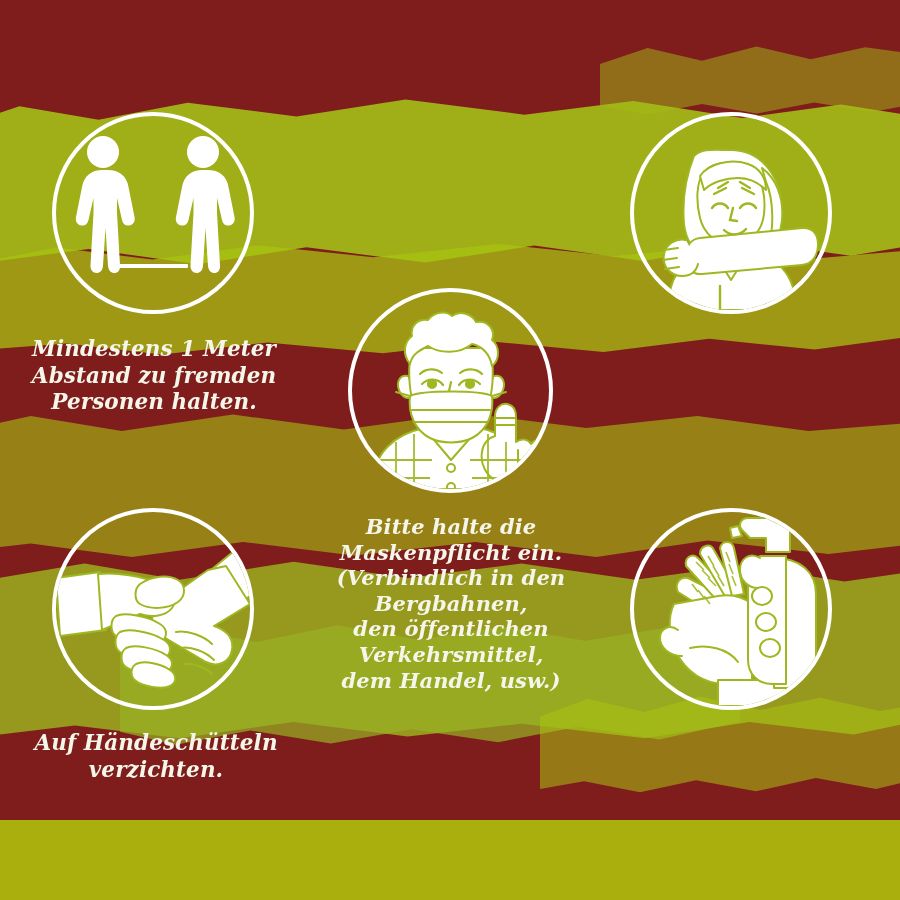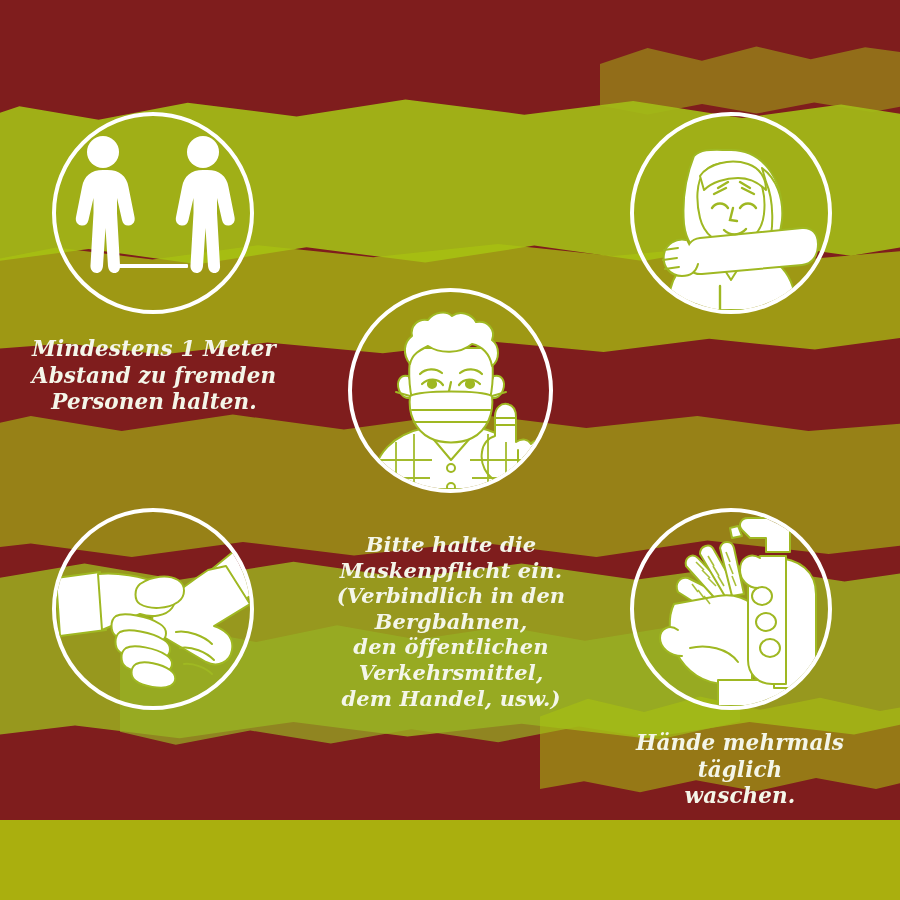--- a/index.html
+++ b/index.html
@@ -106,21 +106,21 @@
   .cap-center { font-size: 21px; line-height: 1.22; }
 
   
   #c-distance  { left: 52px;  top: 112px; width: 202px; height: 202px; }
   #t-distance  { left: 20px;  top: 336px; width: 268px; }
 
   #c-sneeze    { left: 630px; top: 112px; width: 202px; height: 202px; }
   #t-sneeze    { left: 594px; top: 336px; width: 280px; }
 
   #c-mask      { left: 348px; top: 288px; width: 205px; height: 205px; }
-  #t-mask      { left: 268px; top: 532px; width: 366px; }
+  #t-mask      { left: 268px; top: 514px; width: 366px; }
 
   #c-shake     { left: 52px;  top: 508px; width: 202px; height: 202px; }
   #t-shake     { left: 22px;  top: 730px; width: 268px; }
 
   #c-wash      { left: 630px; top: 508px; width: 202px; height: 202px; }
   #t-wash      { left: 600px; top: 730px; width: 280px; }
 </style>
 </head>
 <body>
 
@@ -310,20 +310,22 @@
                  C100 165 78 160 70 155 C64 151 64 140 70 136 Z"></path>
         <path d="M80 152 C88 148 106 152 114 158 C121 163 121 170 114 174
                  C106 178 86 174 80 169 C74 165 74 156 80 152 Z"></path>
 
         <path d="M120 120 C132 118 148 124 156 132" fill="none"></path>
         <path d="M124 136 C136 134 150 140 158 148" fill="none"></path>
         <path d="M128 152 C138 151 150 156 156 162" fill="none"></path>
       </g>
     </svg>
   </div>
+  <div class="caption cap-corner" id="t-shake">Auf Händeschütteln
+verzichten.</div>
 
   <div class="circle" id="c-wash">
     <svg width="194" height="194" viewBox="0 0 194 194">
       <g fill="#FFFFFF" stroke="#9FB822" stroke-width="2" stroke-linejoin="round" stroke-linecap="round">
 
         <path d="M44 80 C40 72 46 64 54 66 L94 86 L82 104 Z"></path>
         <path d="M52 54 C50 46 58 40 64 46 L98 82 L86 92 Z"></path>
         <path d="M66 42 C66 34 76 30 80 38 L104 80 L92 86 Z"></path>
         <path d="M86 36 C88 28 98 28 100 36 L110 82 L98 84 Z"></path>
 
@@ -369,16 +371,14 @@
       </g>
 
       <g fill="none" stroke="#9FB822" stroke-width="2">
         <ellipse cx="128" cy="84" rx="10" ry="9"></ellipse>
         <ellipse cx="132" cy="110" rx="10" ry="9"></ellipse>
         <ellipse cx="136" cy="136" rx="10" ry="9"></ellipse>
         <path d="M114 100 L114 124"></path>
       </g>
     </svg>
   </div>
-  <div class="caption cap-corner" id="t-wash">Hände mehrmals täglich
-waschen.</div>
 
 </div>
 
 </body></html>

